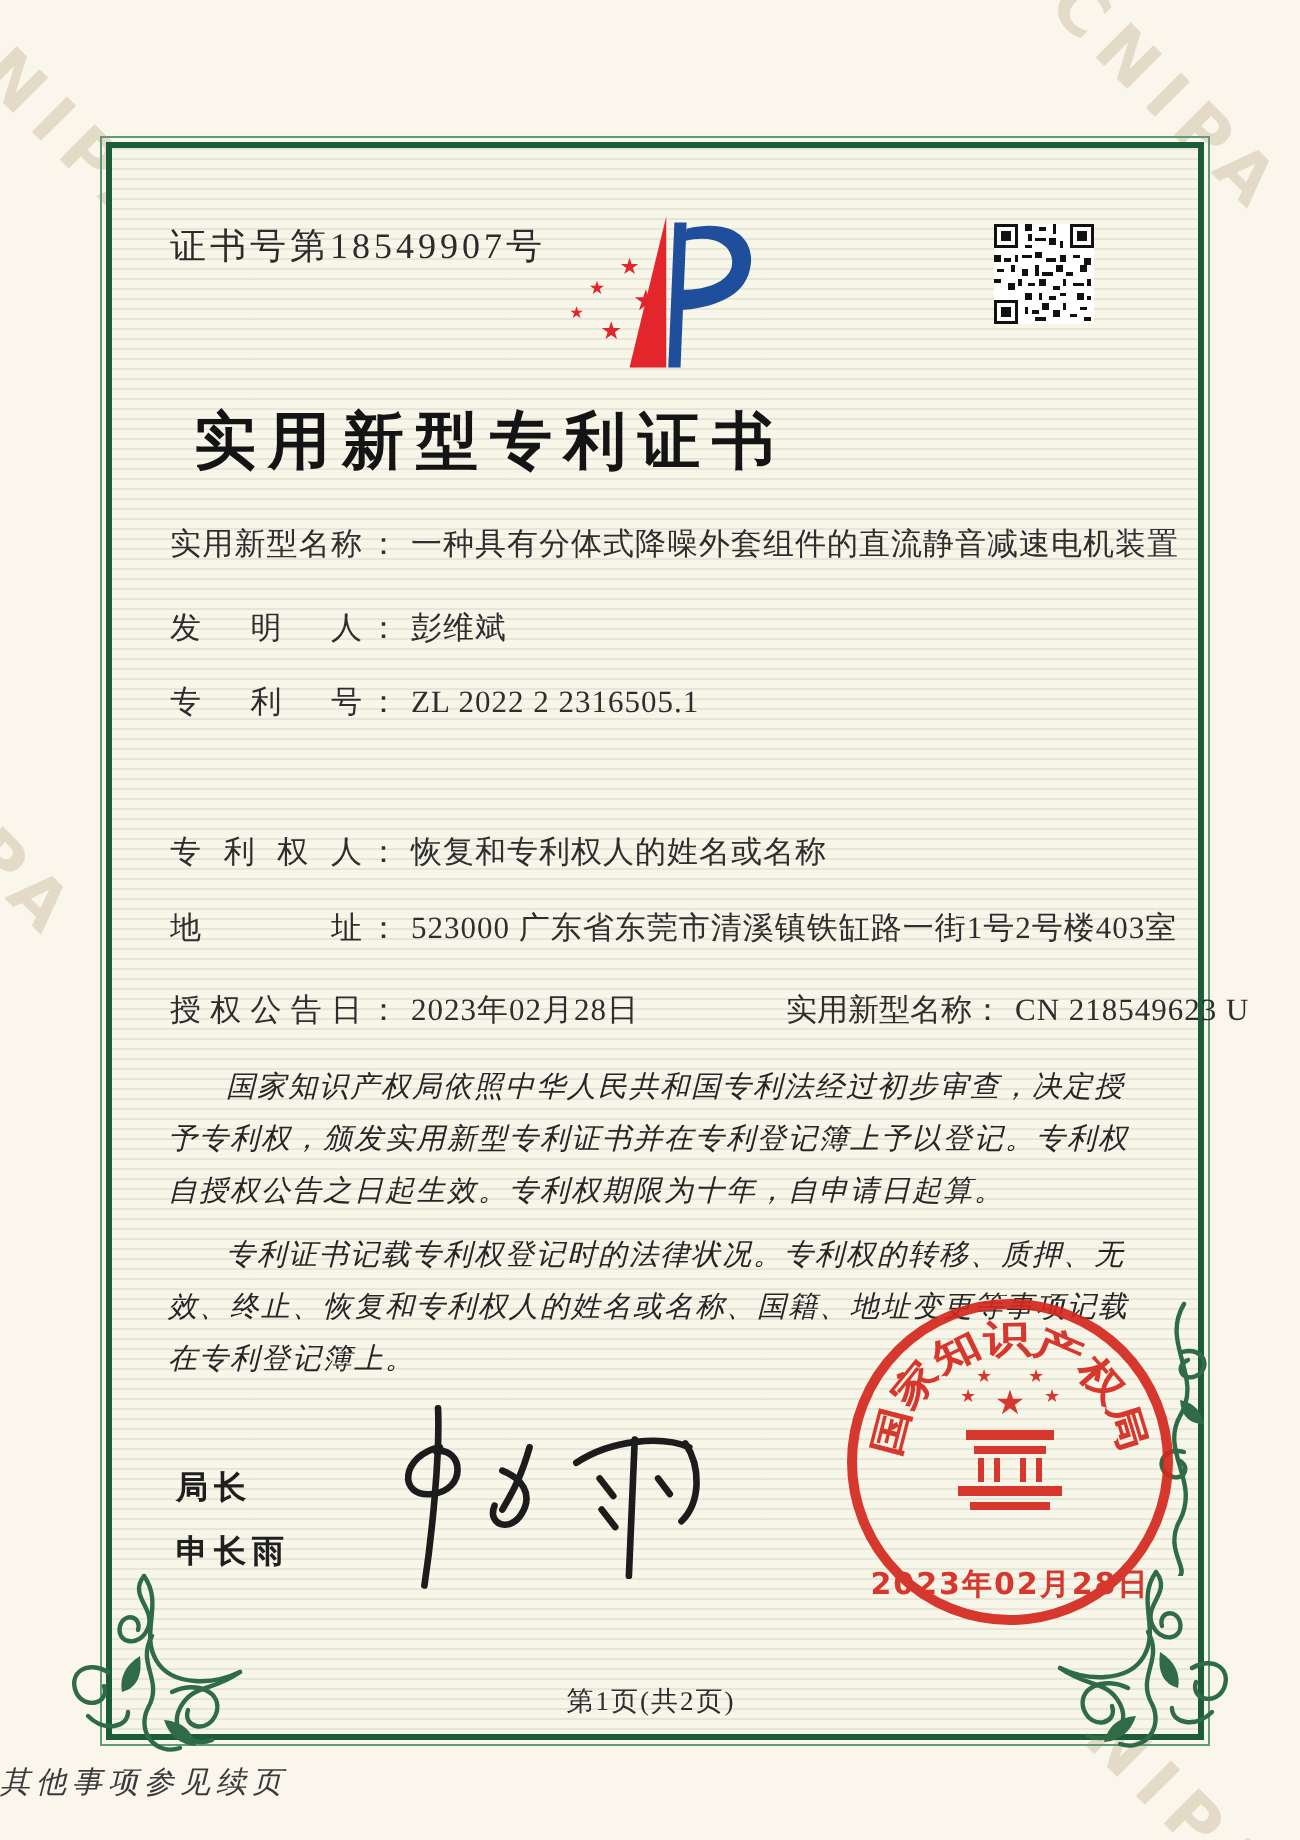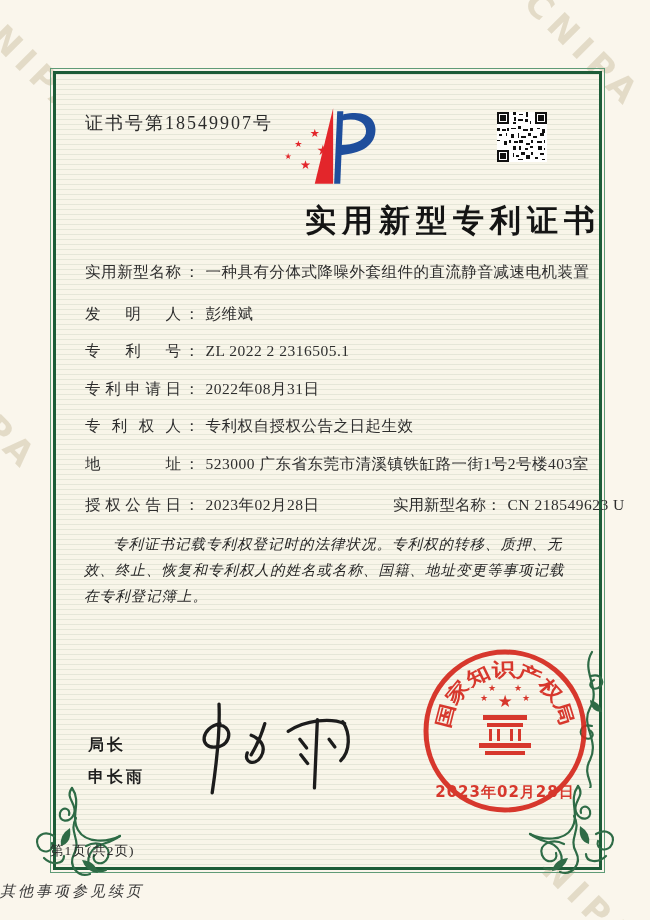--- a/index.html
+++ b/index.html
@@ -46,23 +46,24 @@
 
   
   .cert-no{
     position:absolute;left:85px;top:111px;z-index:4;
     font-size:18px;letter-spacing:2px;color:#2b2b2b;
   }
   .logo{position:absolute;left:276px;top:106px;z-index:4;}
   .qr{position:absolute;left:497px;top:112px;z-index:4;}
   .title{
     position:absolute;left:50px;top:200px;width:551px;z-index:4;
-    text-align:right;font-size:31px;font-weight:700;
+    text-align:left;font-size:31px;font-weight:700;
     letter-spacing:6px;color:#141414;
     font-family:"DejaVu Serif","Liberation Serif",serif;
+    padding-left:47px;
   }
 
   
   .field-row{
     position:absolute;left:85px;z-index:4;width:490px;
     font-size:15.5px;color:#2e2e2e;white-space:nowrap;
   }
   .flabel{
     display:inline-block;width:96px;
     text-align:justify;text-align-last:justify;
@@ -91,21 +92,21 @@
   }
   .sig{position:absolute;left:183px;top:696px;z-index:4;}
   .sig path{stroke:#1c1c1c;stroke-width:3.4;fill:none;stroke-linecap:round;stroke-linejoin:round;}
 
   
   .seal{position:absolute;left:420px;top:645px;z-index:5;opacity:0.92;}
 
   
   .page-num{
     position:absolute;left:50px;top:842px;width:551px;z-index:4;
-    text-align:left;font-size:13.5px;color:#2c2c2c;letter-spacing:1px;
+    text-align:center;font-size:13.5px;color:#2c2c2c;letter-spacing:1px;
   }
   .note{
     position:absolute;left:0;top:882px;width:650px;z-index:4;
     text-align:left;font-size:15px;color:#3a3a3a;letter-spacing:3px;
     font-style:italic;
   }
 </style>
 </head>
 <body>
 
@@ -238,37 +239,35 @@
 
   <div class="field-row" style="top:304px">
     <span class="flabel">发明人</span><span class="fcolon">：</span><span class="fvalue">彭维斌</span>
   </div>
   <div class="field-row" style="top:262px">
     <span class="flabel">实用新型名称</span><span class="fcolon">：</span><span class="fvalue">一种具有分体式降噪外套组件的直流静音减速电机装置</span>
   </div>
   <div class="field-row" style="top:341px">
     <span class="flabel">专利号</span><span class="fcolon">：</span><span class="fvalue">ZL 2022 2 2316505.1</span>
   </div>
-  <div class="field-row" style="top:379px">
-    <span class="flabel">专利申请日</span><span class="fcolon">：</span><span class="fvalue">2022年08月31日</span>
-  </div>
   <div class="field-row" style="top:416px">
-    <span class="flabel">专利权人</span><span class="fcolon">：</span><span class="fvalue">专利权自授权公告之日起生效</span>
+    <span class="flabel">专利权人</span><span class="fcolon">：</span><span class="fvalue">恢复和专利权人的姓名或名称</span>
   </div>
   <div class="field-row" style="top:454px">
     <span class="flabel">地址</span><span class="fcolon">：</span><span class="fvalue">523000 广东省东莞市清溪镇铁缸路一街1号2号楼403室</span>
   </div>
   <div class="field-row" style="top:495px">
     <span class="flabel">授权公告日</span><span class="fcolon">：</span><span class="fvalue">2023年02月28日</span>
     <span class="field-group2">
       <span class="flabel">实用新型名称</span><span class="fcolon">：</span><span class="fvalue">CN 218549623 U</span>
     </span>
   </div>
 
   <div class="paras">
+    <p>国家知识产权局依照中华人民共和国专利法经过初步审查，决定授予专利权，颁发实用新型专利证书并在专利登记簿上予以登记。专利权自授权公告之日起生效。专利权期限为十年，自申请日起算。</p>
     <p>专利证书记载专利权登记时的法律状况。专利权的转移、质押、无效、终止、恢复和专利权人的姓名或名称、国籍、地址变更等事项记载在专利登记簿上。</p>
   </div>
 
   <div class="director">
     <div>局长</div>
     <div>申长雨</div>
   </div>
   <svg class="sig" width="185" height="102" viewBox="0 0 190 100">
     <path d="M38,26 C18,30 16,52 34,50 C52,48 50,26 36,28"></path>
     <path d="M37,6 C38,30 34,70 30,97"></path>

